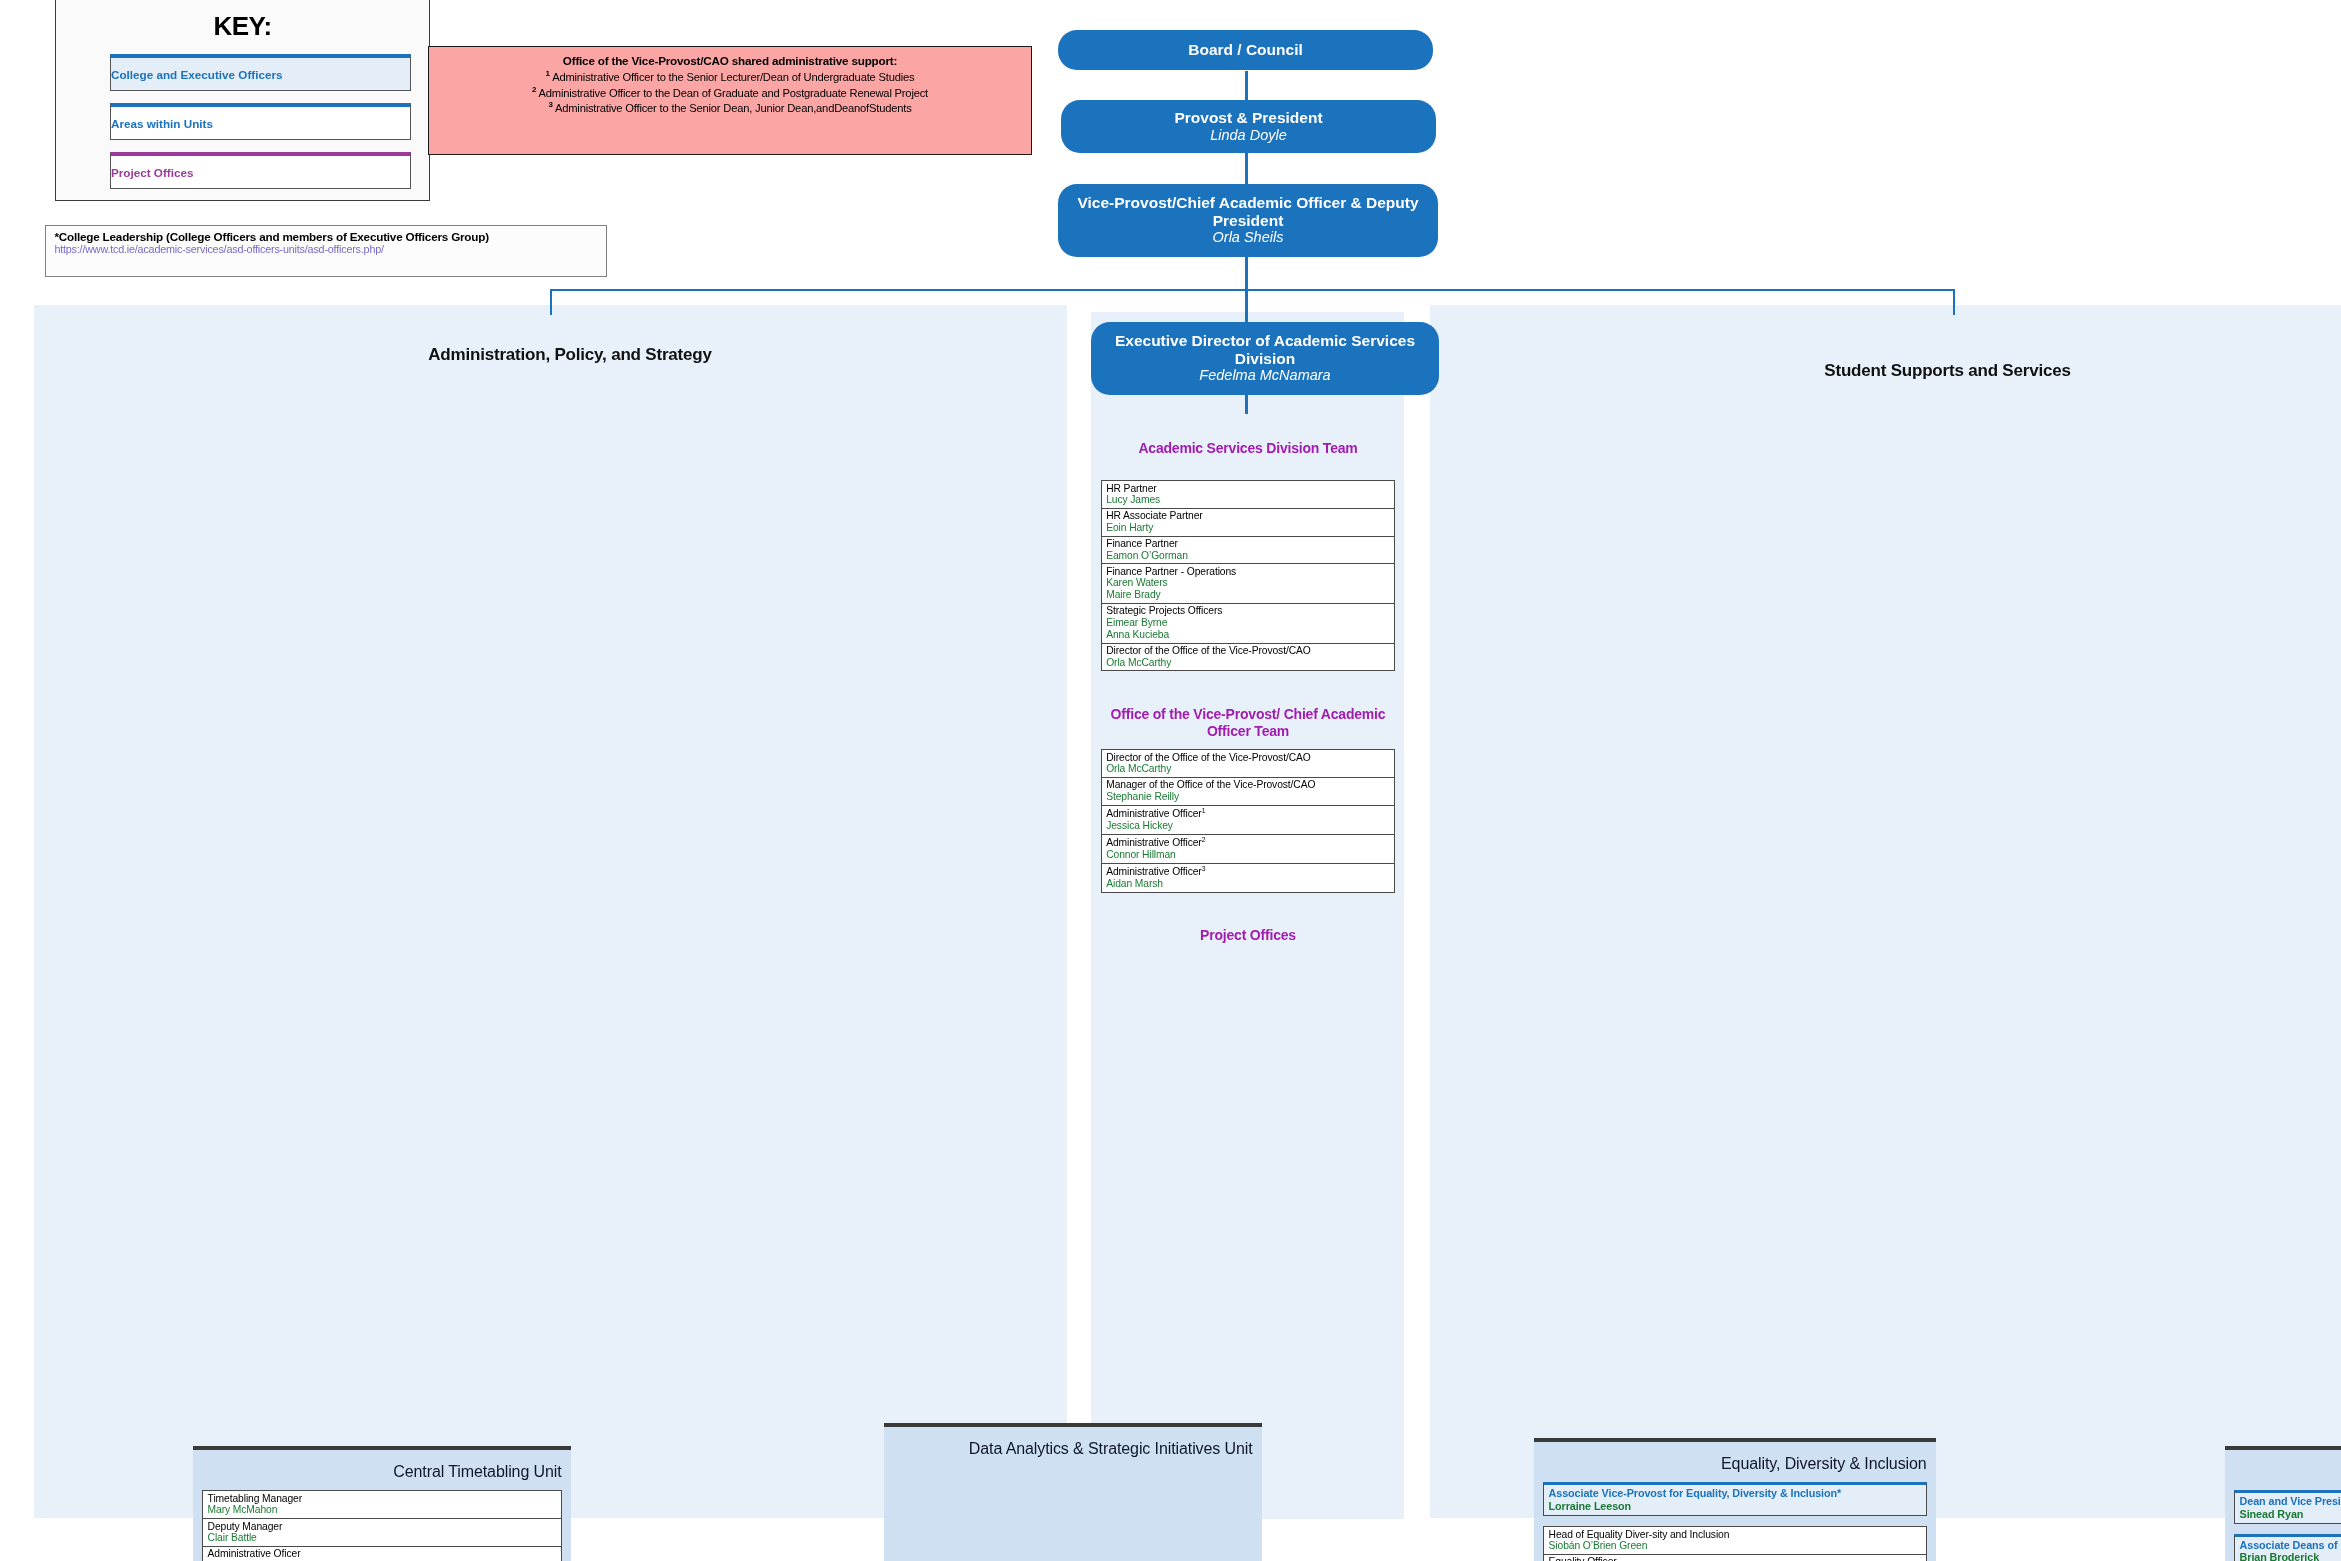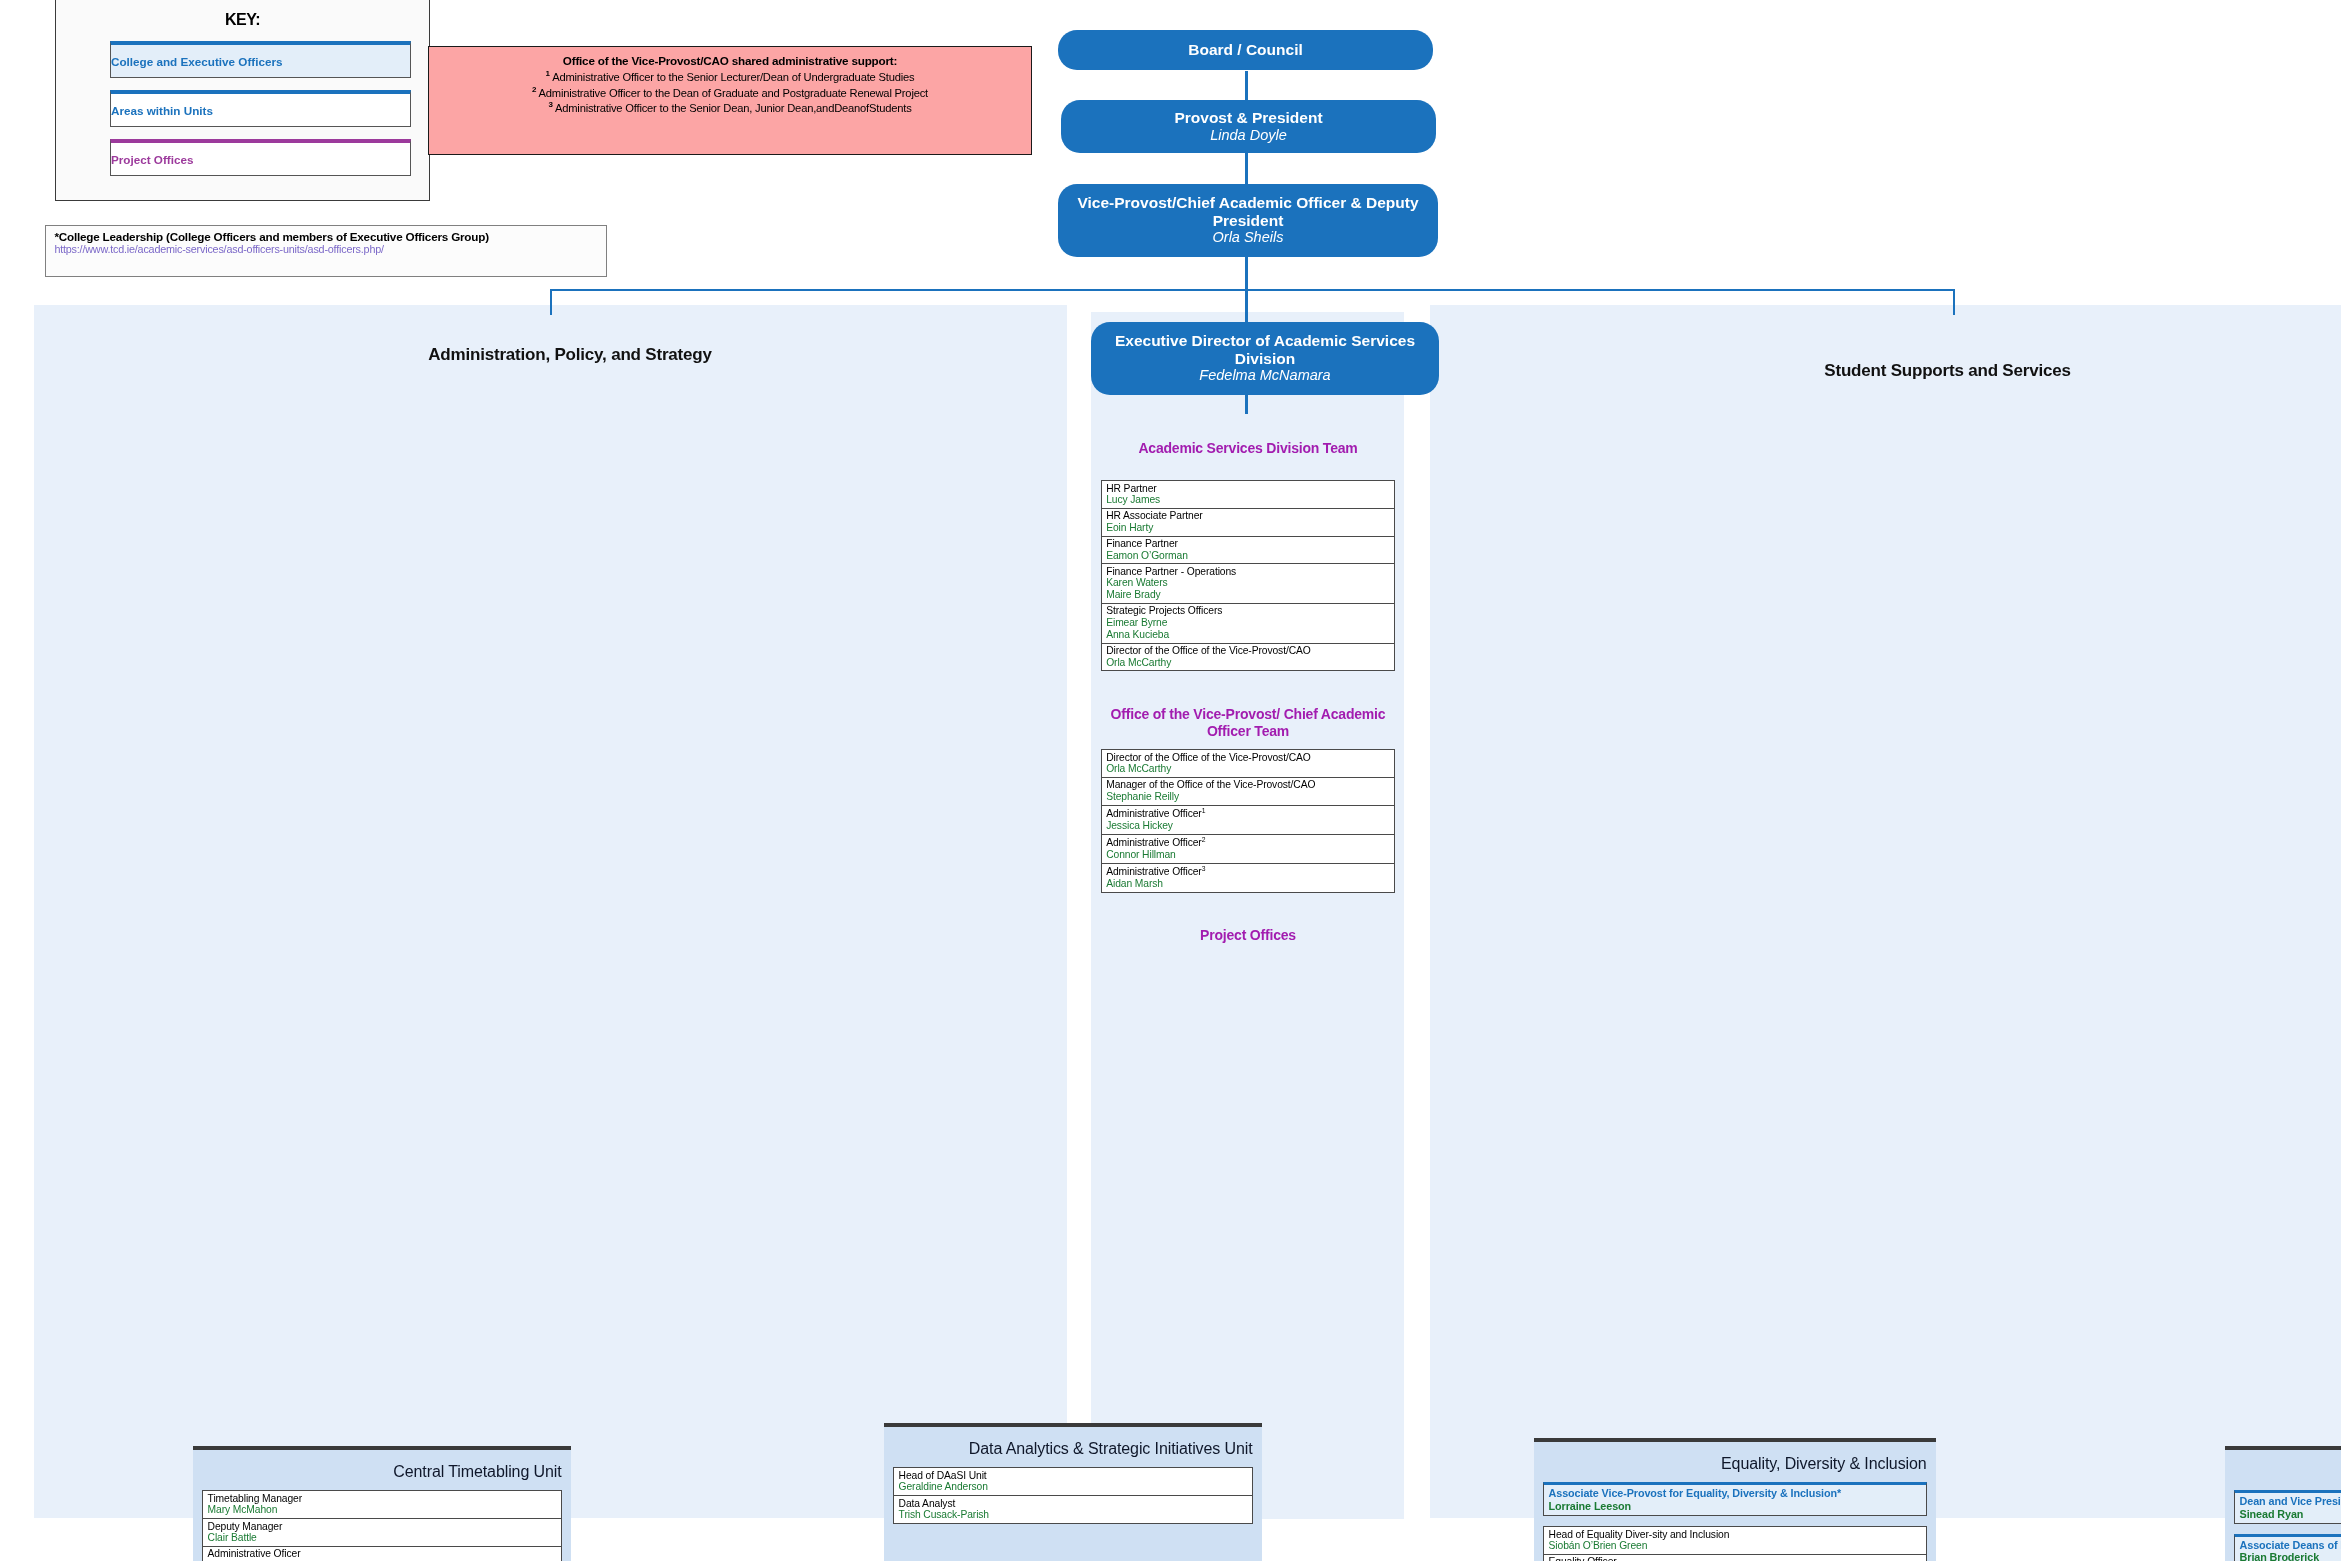--- a/index.html
+++ b/index.html
@@ -13,21 +13,21 @@
     color:#000;
   }
   .abs { position:absolute; }
 
   
   #key-box {
     left:55px; top:0px; width:375px; height:201px;
     background:#fafafa; border:1.4px solid #3a3a3a; border-top:none;
     padding:4.7px 18px 0 18px;
   }
-  #key-title { font-size:16px; font-weight:bold; text-align:center; letter-spacing:-0.5px; margin:6.6px 0 12px 0; }
+  #key-title { font-size:26px; font-weight:bold; text-align:center; letter-spacing:-0.5px; margin:6.6px 0 12px 0; }
   .key-item { border:0.9px solid #555; margin-bottom:12px; height:37px;
               display:flex; align-items:center; justify-content:flex-start;
               font-weight:bold; font-size:11.7px;margin-left:36px; }
   .key-exec { background:#e3eef9; border-top:4.2px solid #1b72bd; color:#1b72bd; }
   .key-area { background:#ffffff; border-top:4.2px solid #1b72bd; color:#1b72bd; }
   .key-proj { background:#ffffff; border-top:4.2px solid #9c3a9c; color:#9c3a9c; }
 
   
   #footnote-box {
     left:428px; top:46px; width:604px; height:109px;
@@ -238,30 +238,20 @@
           <div class="name">Clair Battle</div>
         </div>
         <div class="staff-row">
           <div class="role">Administrative Oficer</div>
           <div class="name">Emma Leahy</div>
         </div>
       </div>
     </div>
     <div class="unit" style="left: 884px; top: 1423px; width: 378px; min-height: 803px;">
       <div class="unit-title">Data Analytics &amp; Strategic Initiatives Unit</div>
-      <div class="staff-table">
-        <div class="staff-row">
-          <div class="role">Head of DAaSI Unit</div>
-          <div class="name">Geraldine Anderson</div>
-        </div>
-        <div class="staff-row">
-          <div class="role">Data Analyst</div>
-          <div class="name">Trish Cusack-Parish</div>
-        </div>
-      </div>
     </div>
     <div class="unit" style="left: 1534px; top: 1438px; width: 402px; min-height: 1831px;">
       <div class="unit-title">Equality, Diversity &amp; Inclusion</div>
       <div class="exec-box">
         <div class="role">Associate Vice-Provost for Equality, Diversity &amp;  Inclusion*</div>
         <div class="name">Lorraine Leeson</div>
       </div>
       <div class="staff-table">
         <div class="staff-row">
           <div class="role">Head of Equality Diver-sity and Inclusion</div>

